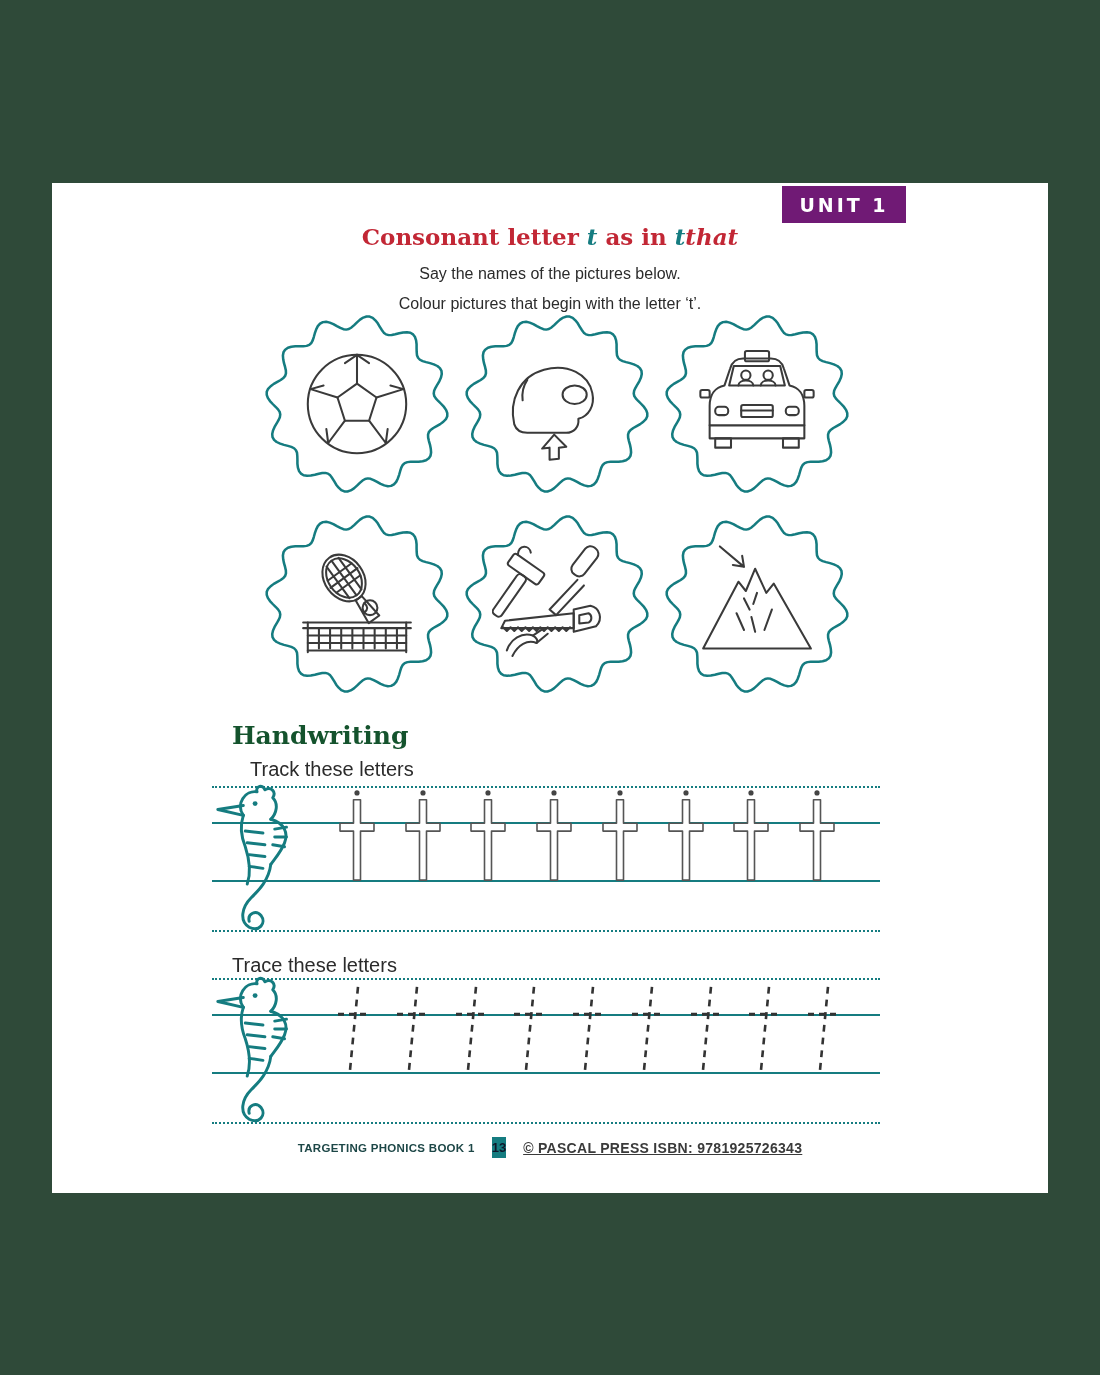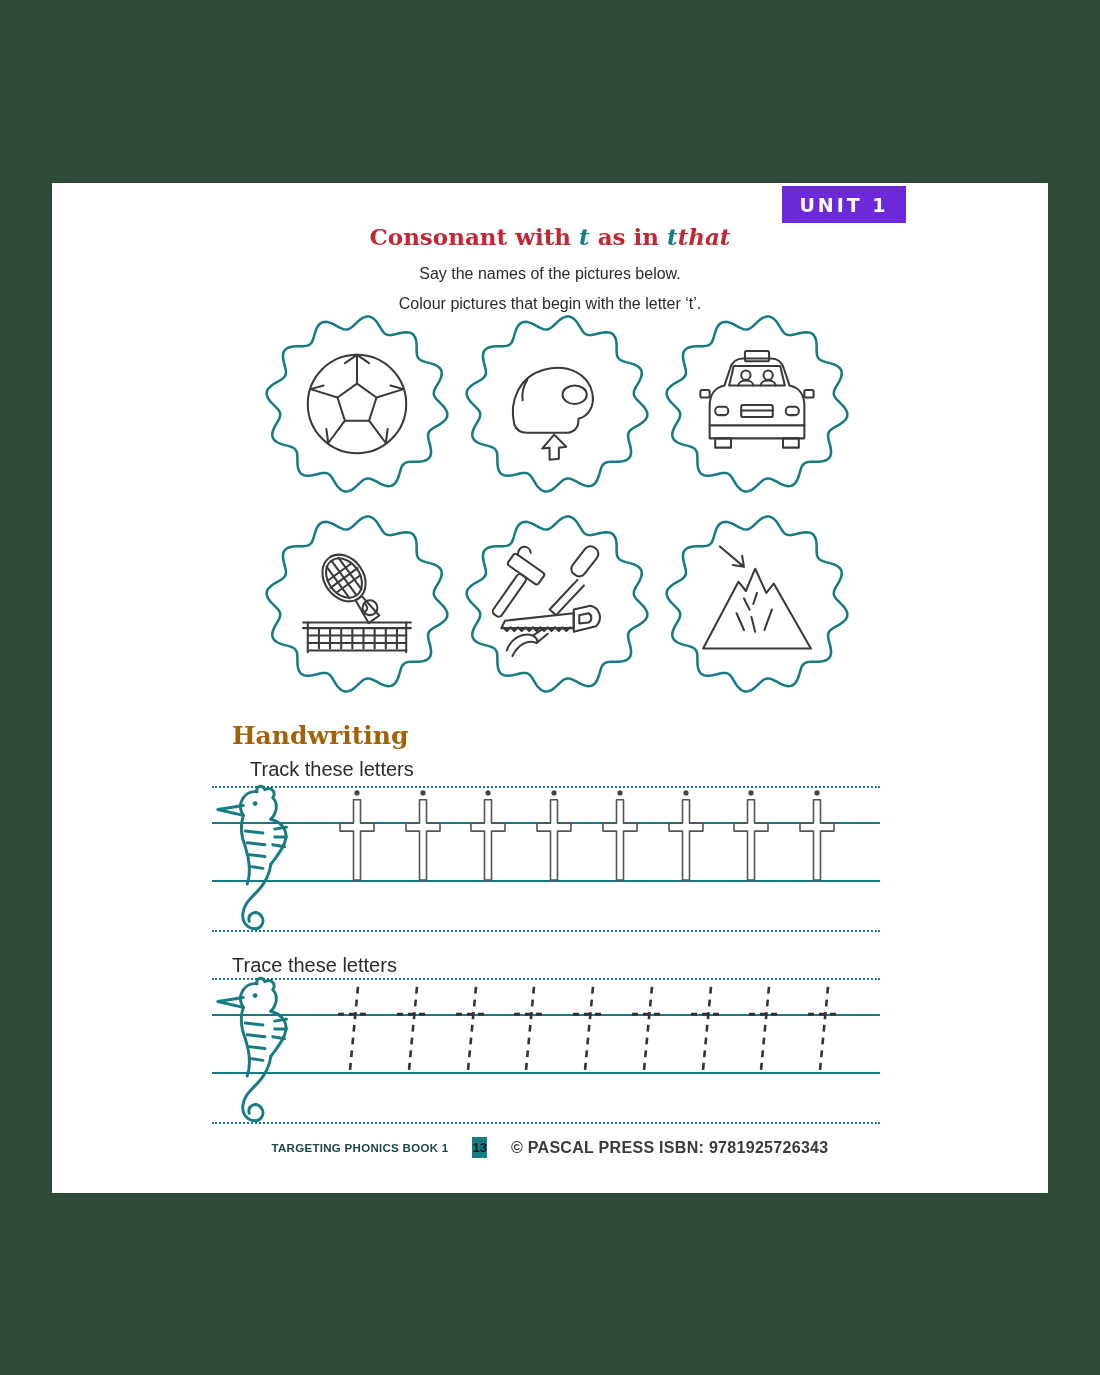--- a/index.html
+++ b/index.html
@@ -4,21 +4,21 @@
 <style>
   * { margin:0; padding:0; box-sizing:border-box; }
   html,body { width:1100px; height:1375px; }
   body { background:#2f4a39; font-family:"Liberation Sans", sans-serif; position:relative; }
   #screen { position:absolute; inset:0; width:1100px; height:1375px; background:#2f4a39; }
 
   .sheet { position:absolute; left:52px; top:183px; width:996px; height:1010px; background:#ffffff; }
 
   .unit-badge {
     position:absolute; left:730px; top:3px; width:124px; height:37px;
-    background:#6d28d9; color:#fff; display:flex; align-items:center; justify-content:center;
+    background:#701a75; color:#fff; display:flex; align-items:center; justify-content:center;
     font-family:"DejaVu Sans", sans-serif; font-weight:bold; font-size:19px; letter-spacing:3px;
   }
 
   .title {
     position:absolute; top:40px; left:0; width:100%; text-align:center;
     font-family:"DejaVu Serif", serif; font-weight:bold; font-size:23px; color:#c22735;
   }
   .title .t-accent { color:#157c80; font-style:italic; }
   .title .word-rest { font-style:italic; }
 
@@ -31,55 +31,55 @@
     position:absolute; left:207px; top:126px;
     display:grid; grid-template-columns:repeat(3,196px); grid-auto-rows:190px;
     column-gap:4px; row-gap:10px;
   }
   .pic-badge { position:relative; }
   .pic-badge .scallop { position:absolute; left:0; top:0; width:100%; height:100%; }
   .pic-badge .art { position:absolute; left:33px; top:30px; width:130px; height:130px; }
 
   .hw-heading {
     position:absolute; left:180px; top:538px;
-    font-family:"DejaVu Serif", serif; font-weight:bold; font-size:25px; color:#a16207;text-align:center;
+    font-family:"DejaVu Serif", serif; font-weight:bold; font-size:25px; color:#14532d;text-align:center;
   }
   .hw-label { position:absolute; left:180px; font-size:20px; color:#2b2b2b; }
   .hw-label-track { top:575px;margin-left:18px; }
   .hw-label-trace { top:771px; }
 
   .practice { position:absolute; left:160px; width:668px; height:150px; }
   #track-area { top:603px; }
   #trace-area { top:795px; }
   .line { position:absolute; left:0; right:0; height:0; }
   .line.dotted { border-top:2px dotted #157c80; }
   .line.solid  { border-top:2px solid #157c80; }
 
   .seahorse-slot { position:absolute; left:-8px; top:-4px; width:112px; height:157px; }
   .letters-row { position:absolute; top:2px; height:98px; display:flex; justify-content:space-between; }
   .letter { width:40px; height:98px; }
   .letter svg { width:100%; height:100%; display:block; }
 
   .footer {
     position:absolute; top:954px; left:0; width:100%;
-    display:flex; justify-content:center; align-items:center; gap:24px;
+    display:flex; justify-content:center; align-items:center; gap:17px;
   }
   .book    { font-size:11.5px; font-weight:bold; color:#1d4747; letter-spacing:.3px; }
   .pageno  { background:#157c80; color:#0f172a; font-size:13px; font-weight:bold; padding:3px 0; }
-  .imprint { font-size:16px; font-weight:bold; color:#3a3a3a; letter-spacing:.3px; }
+  .imprint { font-size:14px; font-weight:bold; color:#3a3a3a; letter-spacing:.3px;text-decoration:underline; }
 </style>
 </head>
 <body>
 
 <div id="screen">
   <div class="sheet">
 
     <div class="unit-badge">UNIT 1</div>
 
-    <div class="title"><span>Consonant with </span><span class="t-accent">t</span><span> as in </span><span class="t-accent">t</span><span class="word-rest">that</span></div>
+    <div class="title"><span>Consonant letter </span><span class="t-accent">t</span><span> as in </span><span class="t-accent">t</span><span class="word-rest">that</span></div>
 
     <div class="instructions">
       <div>Say the names of the pictures below.</div>
       <div>Colour pictures that begin with the letter ‘t’.</div>
     </div>
 
     <div class="pictures-grid">
         <div class="pic-badge">
           <svg class="scallop" viewBox="0 0 200 200" preserveAspectRatio="none">
             <polygon points="186.0,100.0 188.8,103.1 191.0,106.4 192.1,109.7 192.1,112.9 190.7,116.0 188.1,118.7 184.9,121.2 181.3,123.3 177.9,125.3 175.1,127.3 173.3,129.6 172.5,132.3 172.6,135.4 173.4,139.0 174.5,143.0 175.3,147.1 175.6,151.0 175.0,154.5 173.3,157.2 170.5,159.2 167.0,160.3 162.9,160.8 158.7,160.8 154.8,160.9 151.4,161.2 148.7,162.3 146.6,164.2 145.2,167.0 144.1,170.5 143.0,174.5 141.7,178.4 140.0,182.0 137.7,184.6 134.8,186.2 131.5,186.5 127.8,185.7 124.1,184.1 120.5,182.0 117.0,180.1 113.9,178.7 111.0,178.3 108.3,178.9 105.6,180.6 102.9,183.1 100.0,186.0 96.9,188.8 93.6,191.0 90.3,192.1 87.1,192.1 84.0,190.7 81.3,188.1 78.8,184.9 76.7,181.3 74.7,177.9 72.7,175.1 70.4,173.3 67.7,172.5 64.6,172.6 61.0,173.4 57.0,174.5 52.9,175.3 49.0,175.6 45.5,175.0 42.8,173.3 40.8,170.5 39.7,167.0 39.2,162.9 39.2,158.7 39.1,154.8 38.8,151.4 37.7,148.7 35.8,146.6 33.0,145.2 29.5,144.1 25.5,143.0 21.6,141.7 18.0,140.0 15.4,137.7 13.8,134.8 13.5,131.5 14.3,127.8 15.9,124.1 18.0,120.5 19.9,117.0 21.3,113.9 21.7,111.0 21.1,108.3 19.4,105.6 16.9,102.9 14.0,100.0 11.2,96.9 9.0,93.6 7.9,90.3 7.9,87.1 9.3,84.0 11.9,81.3 15.1,78.8 18.7,76.7 22.1,74.7 24.9,72.7 26.7,70.4 27.5,67.7 27.4,64.6 26.6,61.0 25.5,57.0 24.7,52.9 24.4,49.0 25.0,45.5 26.7,42.8 29.5,40.8 33.0,39.7 37.1,39.2 41.3,39.2 45.2,39.1 48.6,38.8 51.3,37.7 53.4,35.8 54.8,33.0 55.9,29.5 57.0,25.5 58.3,21.6 60.0,18.0 62.3,15.4 65.2,13.8 68.5,13.5 72.2,14.3 75.9,15.9 79.5,18.0 83.0,19.9 86.1,21.3 89.0,21.7 91.7,21.1 94.4,19.4 97.1,16.9 100.0,14.0 103.1,11.2 106.4,9.0 109.7,7.9 112.9,7.9 116.0,9.3 118.7,11.9 121.2,15.1 123.3,18.7 125.3,22.1 127.3,24.9 129.6,26.7 132.3,27.5 135.4,27.4 139.0,26.6 143.0,25.5 147.1,24.7 151.0,24.4 154.5,25.0 157.2,26.7 159.2,29.5 160.3,33.0 160.8,37.1 160.8,41.3 160.9,45.2 161.2,48.6 162.3,51.3 164.2,53.4 167.0,54.8 170.5,55.9 174.5,57.0 178.4,58.3 182.0,60.0 184.6,62.3 186.2,65.2 186.5,68.5 185.7,72.2 184.1,75.9 182.0,79.5 180.1,83.0 178.7,86.1 178.3,89.0 178.9,91.7 180.6,94.4 183.1,97.1 186.0,100.0" fill="none" stroke="#157c80" stroke-width="2.6" stroke-linejoin="round"></polygon>

